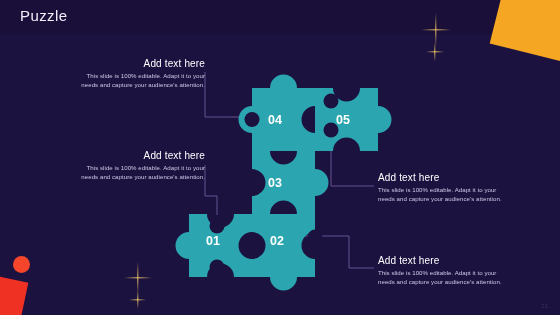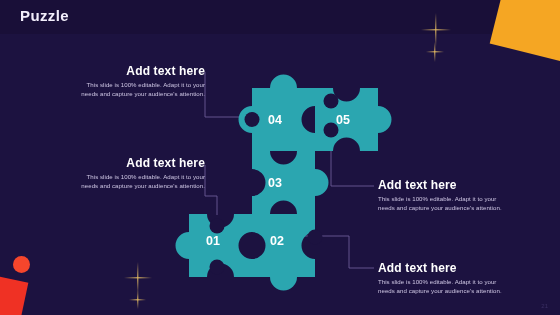--- a/index.html
+++ b/index.html
@@ -11,21 +11,21 @@
   }
   .slide { position:absolute; inset:0; background:#1c1240; overflow:hidden; }
 
   
   .title-band {
     position:absolute; left:0; top:0; width:560px; height:34px;
     background:#190f38;
   }
   .slide-title {
     position:absolute; left:20px; top:7px;
-    font-size:15px; font-weight:700; letter-spacing:.4px;
+    font-size:15px; font-weight:400; letter-spacing:.4px;
     color:#f2eefb;
   }
 
   
   .deco { position:absolute; }
   .sq-orange {
     left:497px; top:-16px; width:78px; height:70px;
     background:#f5a623; transform:rotate(14deg);
   }
   .sq-red {
@@ -55,22 +55,22 @@
   .sp-b { left:426px; top:42px;  width:18px; height:20px; }
   .sp-c { left:124px; top:262px; width:28px; height:32px; }
   .sp-d { left:129px; top:290px; width:17px; height:19px; }
 
   
   .board { position:absolute; left:0; top:0; width:560px; height:315px; }
 
   
   .tblock { position:absolute; width:135px; }
   .tblock .th {
-    font-size:12px; font-weight:bold; color:#ffffff;
-    letter-spacing:.15px; margin-bottom:2px;margin-top:6px;
+    font-size:10px; font-weight:normal; color:#ffffff;
+    letter-spacing:.15px; margin-bottom:2px;
   }
   .tblock .tb {
     font-size:6.1px; line-height:1.5; color:#cfc7e4; letter-spacing:.05px;
   }
   .ta-right { text-align:right; }
   .ta-left  { text-align:left; }
 
   .tb1 { left:70px;  top:58px; }
   .tb2 { left:70px;  top:150px; }
   .tb3 { left:378px; top:172px; }

